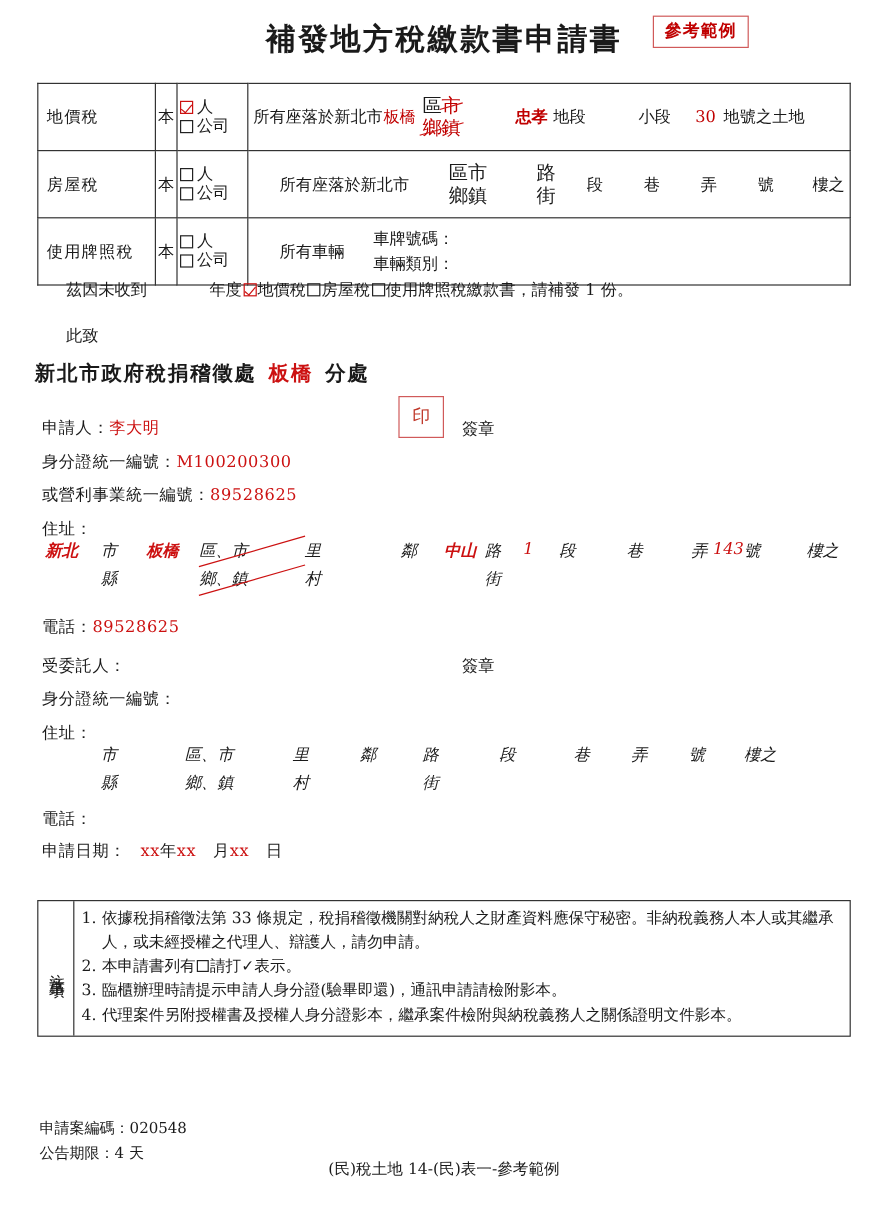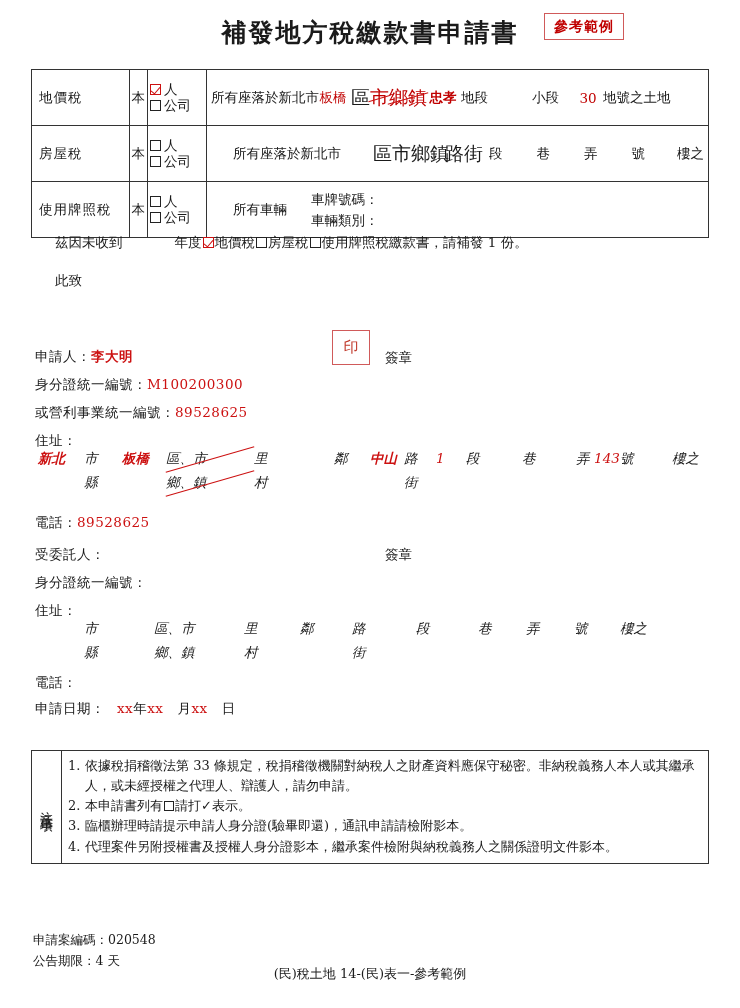--- a/index.html
+++ b/index.html
@@ -110,23 +110,24 @@
   }
 
   .inline-row {
     display: flex;
     align-items: center;
     white-space: nowrap;
     font-size: 13.5px;
   }
   .stack2 {
     display: inline-flex;
-    flex-direction: row;
+    flex-direction: column;
     line-height: 1.18;
-    font-size: 19px;
+    text-align: center;
+    font-size: 16px;
   }
   .strike {
     position: relative;
     display: inline-block;
   }
   .strike::after {
     content: "";
     position: absolute;
     left: -2px; right: -2px;
     top: 50%;
@@ -369,23 +370,26 @@
         </td>
       </tr>
     </tbody>
   </table>
 
   <div class="para p-reason">
     <span>茲因未收到</span><span class="gap"></span><span>年度</span><span class="box checked" style="margin:0 1px;"></span><span>地價稅</span><span class="box" style="margin:0 1px;"></span><span>房屋稅</span><span class="box" style="margin:0 1px;"></span><span>使用牌照稅</span><span>繳款書，請補發 1 份。</span>
   </div>
 
   <div class="para p-cizhi">此致</div>
+  <div class="para p-office">
+    <span>新北市政府稅捐稽徵處</span><span class="branch">板橋</span><span>分處</span>
+  </div>
 
   <div class="field-line f-applicant">
-    <span>申請人：</span><span class="redtext" style="font-weight:bold;">李大明</span>
+    <span>申請人：</span><span class="redtext" style="font-weight:normal;">李大明</span>
   </div>
   <div class="stamp-box">印</div>
   <div class="sign-label1">簽章</div>
 
   <div class="field-line f-id">
     <span>身分證統一編號：</span><span class="redtext">M100200300</span>
   </div>
   <div class="field-line f-biz">
     <span>或營利事業統一編號：</span><span class="redtext">89528625</span>
   </div>

